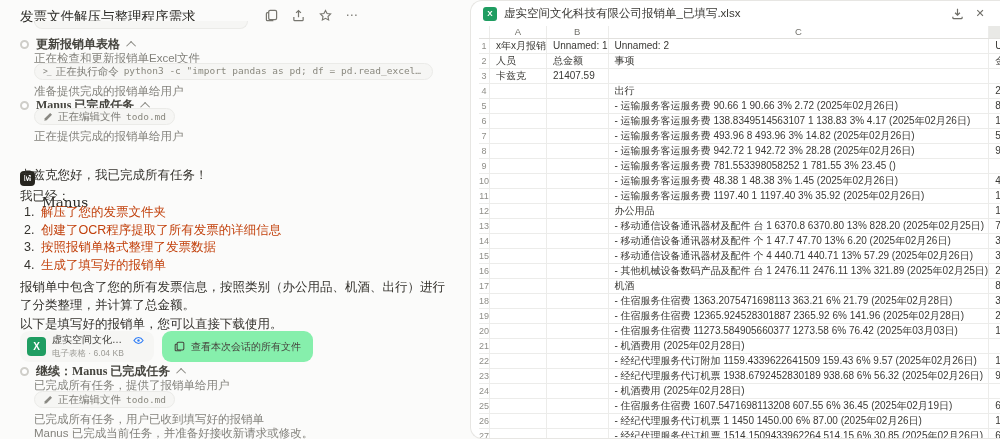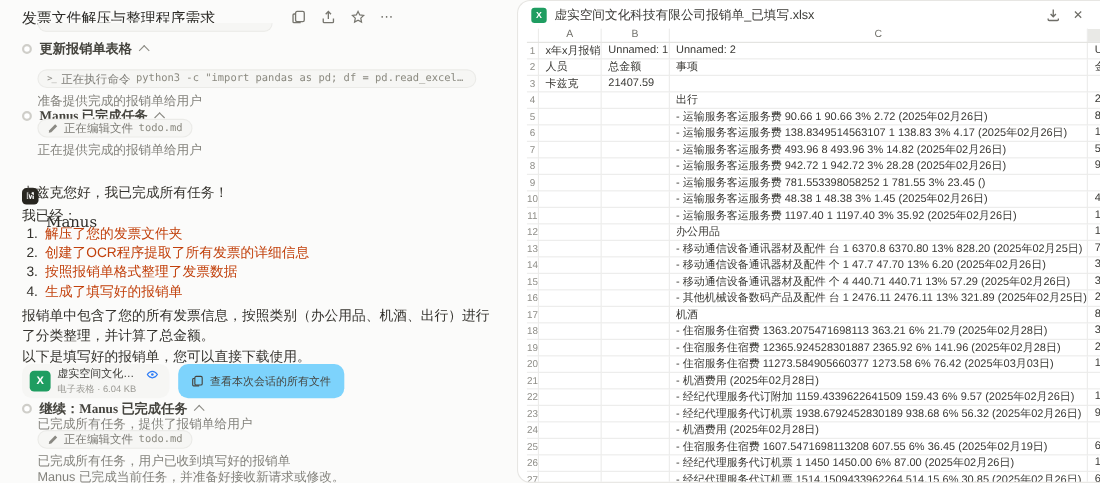--- a/index.html
+++ b/index.html
@@ -39,21 +39,21 @@
   .steps li { counter-increment:s; height:17.5px; }
   .steps li::before { content:counter(s) ". "; color:#34322d; margin-right:3px; }
 
   .cards { position:absolute; left:20px; top:331px; display:flex; gap:8px; }
   .file-card { width:134px; height:31px; background:#f6f6f4; border-radius:9px; display:flex;
     align-items:center; gap:6px; padding:0 7px; cursor:pointer; }
   .xls-ico { width:19px; height:19px; border-radius:4px; background:#1f9d61; color:#fff; font-size:10px;
     font-weight:700; display:flex; align-items:center; justify-content:center; flex:0 0 auto; }
   .fc-title { font-size:10px; color:#3a3935; white-space:nowrap; overflow:hidden; text-overflow:ellipsis; max-width:78px; }
   .fc-meta { font-size:8.5px; color:#9b9a94; margin-top:1px; }
-  .all-files-btn { height:31px; background:#7dd3fc; border:none; border-radius:9px; display:flex;
+  .all-files-btn { height:31px; background:#86efac; border:none; border-radius:9px; display:flex;
     align-items:center; gap:6px; padding:0 12px; font-size:10px; color:#45443e; cursor:pointer;
     font-family:inherit; }
 
   
   .right-panel { position:absolute; left:470px; top:0; width:530px; height:439px; background:#fff;
     border:1px solid #e7e6e3; border-right:none; border-radius:12px 0 0 12px; overflow:hidden; }
   .rp-header { height:25px; display:flex; align-items:center; gap:7px; padding:0 12px; }
   .rp-name { font-size:11.5px; color:#3a3935; flex:1; white-space:nowrap; overflow:hidden; text-overflow:ellipsis; }
   .rp-ico { color:#6e6d67; width:16px; height:16px; display:flex; align-items:center; justify-content:center; cursor:pointer; }
   .xls-ico.sm { width:14px; height:14px; font-size:8px; border-radius:3px; }
@@ -96,20 +96,21 @@
       <span class="icon-btn" style="font-size:12px; letter-spacing:1px;">⋯</span>
     </div>
 
     <div class="partial-chip"></div>
 
     <div class="section" style="top:36px">
       <span class="bullet"></span>
       <span>更新报销单表格</span>
       <span class="chev"></span>
     </div>
+    <div class="status" style="top:51px">正在检查和更新报销单Excel文件</div>
 
     <div class="chip" style="top:63px">
       <span class="term-ico">&gt;_</span>
       <span>正在执行命令</span>
       <span class="code">python3 -c "import pandas as pd; df = pd.read_excel('/home/ubuntu/虚实空间文化…</span>
     </div>
     <div class="status" style="top:84px">准备提供完成的报销单给用户</div>
 
     <div class="section" style="top:97px">
       <span class="bullet"></span>

